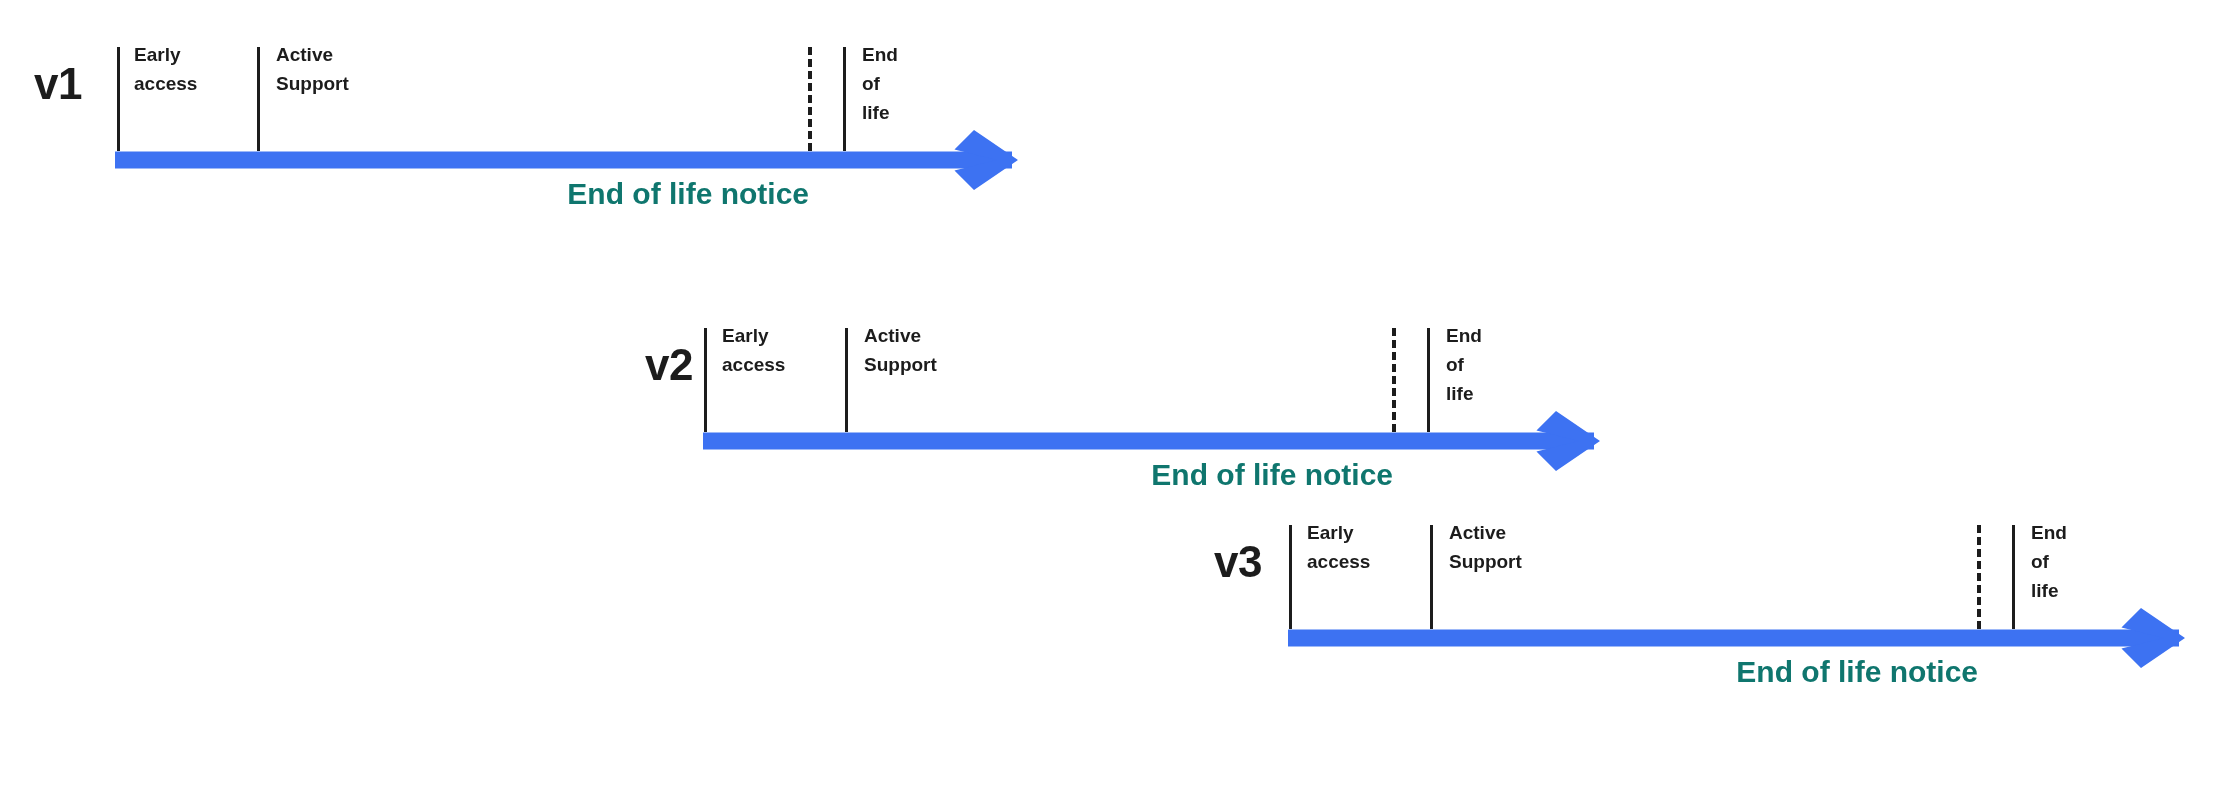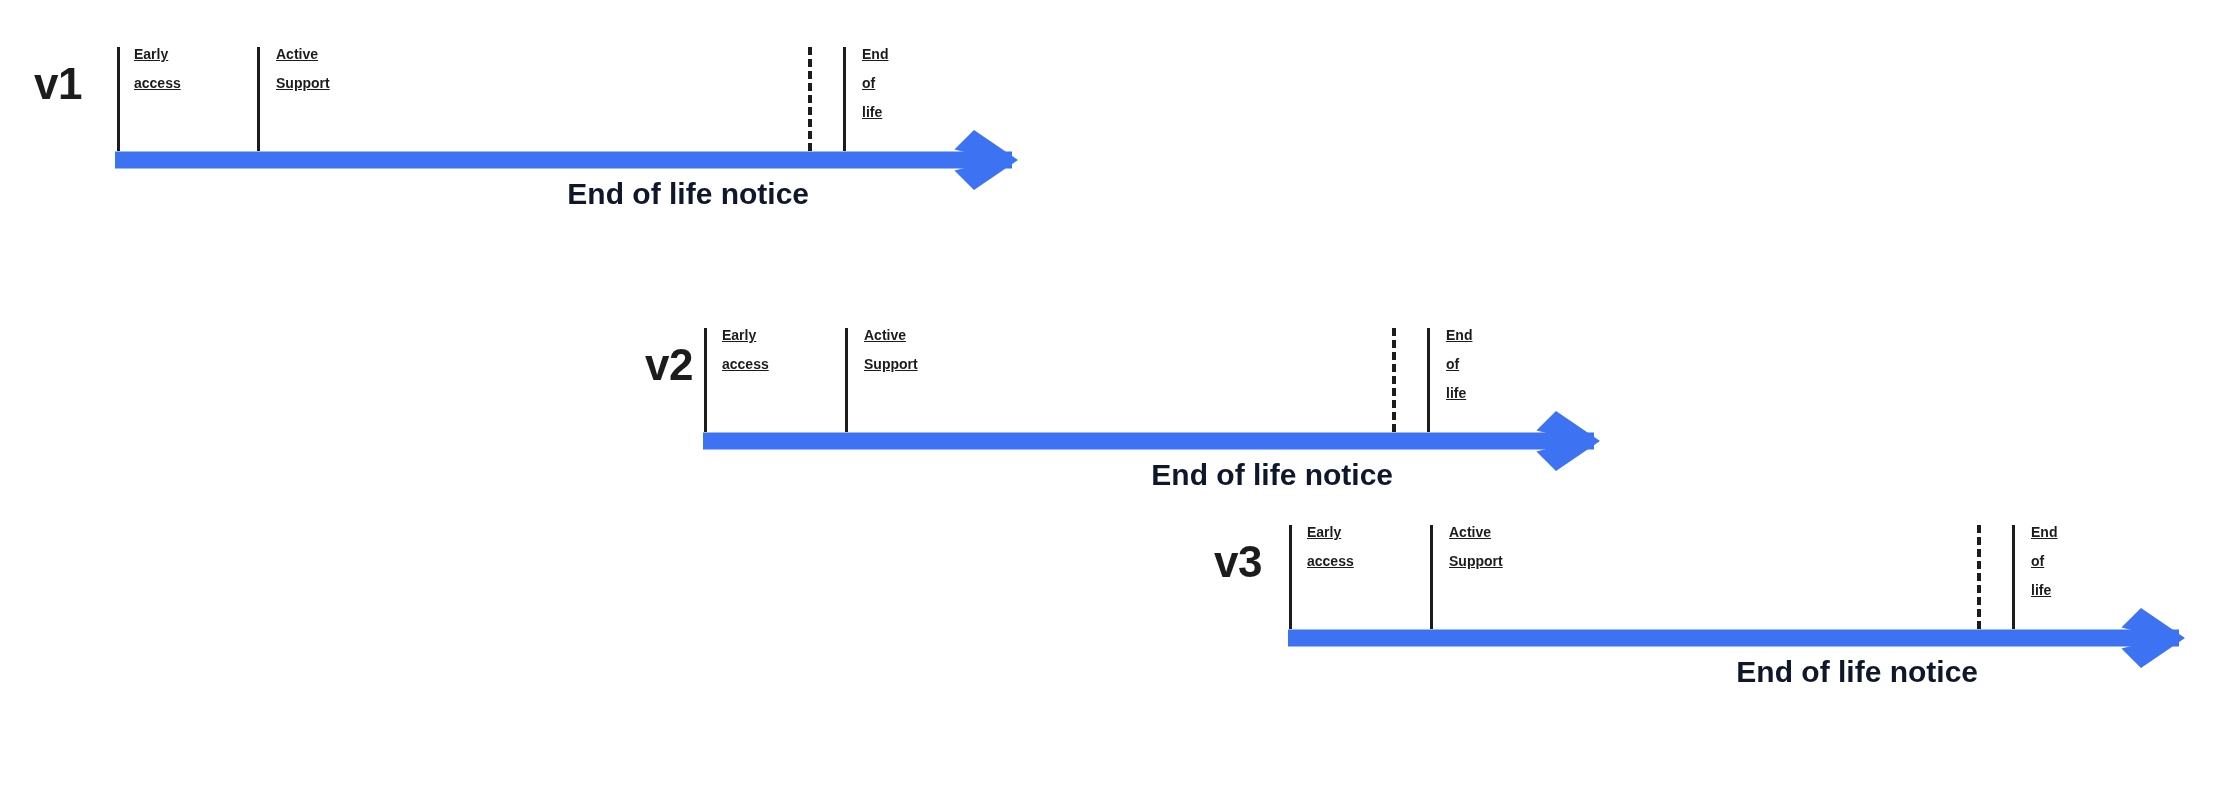--- a/index.html
+++ b/index.html
@@ -47,41 +47,40 @@
   
   .tick-dashed {
     position: absolute;
     width: 0;
     border-left: 4px dashed #1c1c1c;
   }
 
   
   .phase-label {
     position: absolute;
-    font-size: 14px;
+    font-size: 19px;
     font-weight: 700;
     color: #1c1c1c;
     line-height: 29px;
     white-space: pre-line;
-    text-decoration: underline;
   }
 
   
   .arrow-svg {
     position: absolute;
     display: block;
     overflow: visible;
   }
 
   
   .notice-label {
     position: absolute;
     font-size: 30px;
     font-weight: 700;
-    color: #0f172a;
+    color: #0f766e;
     line-height: 1;
     white-space: nowrap;
     text-align: right;
   }
 </style>
 </head>
 <body>
 
 <div id="stage">
     <div class="timeline-row">

